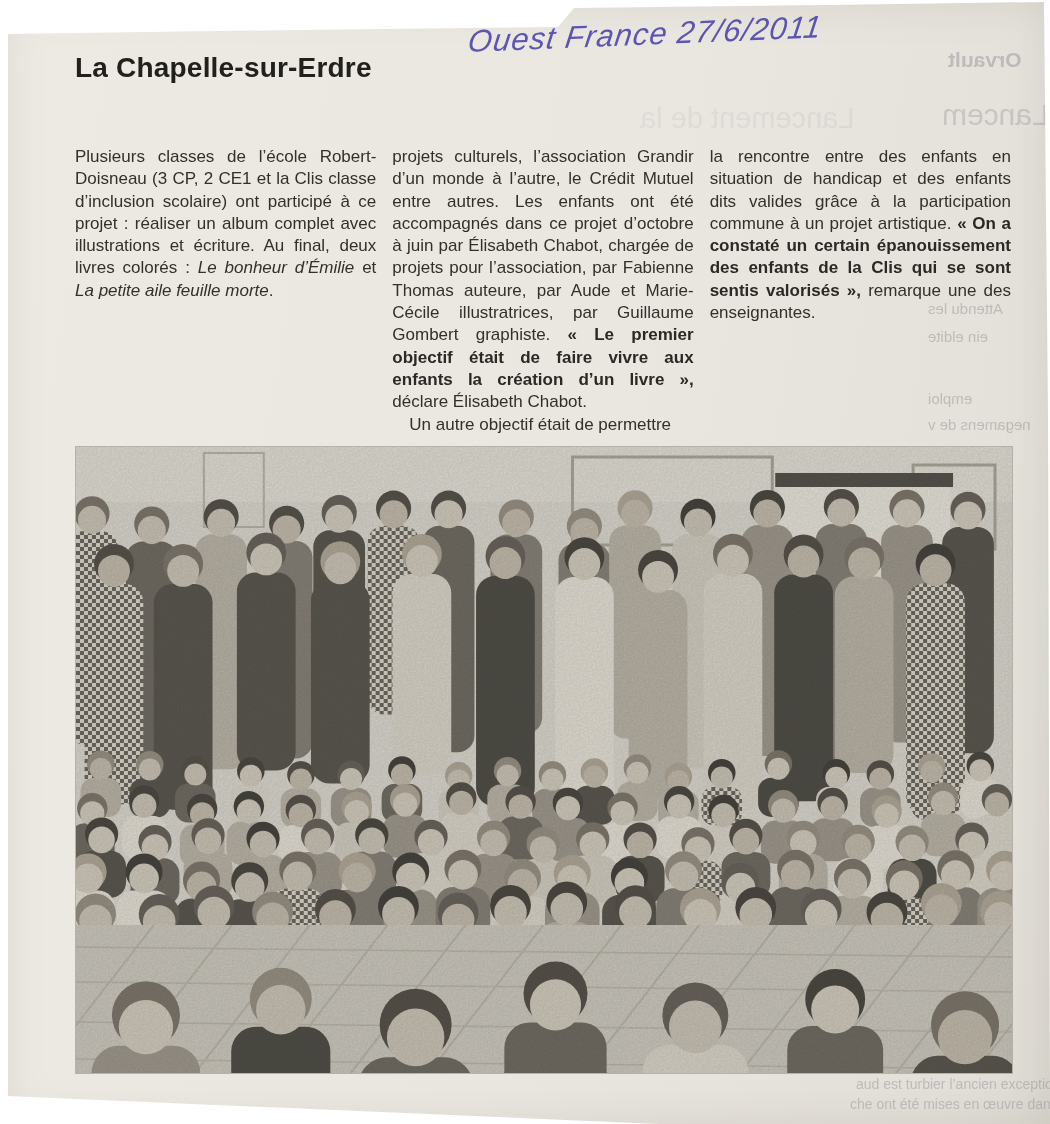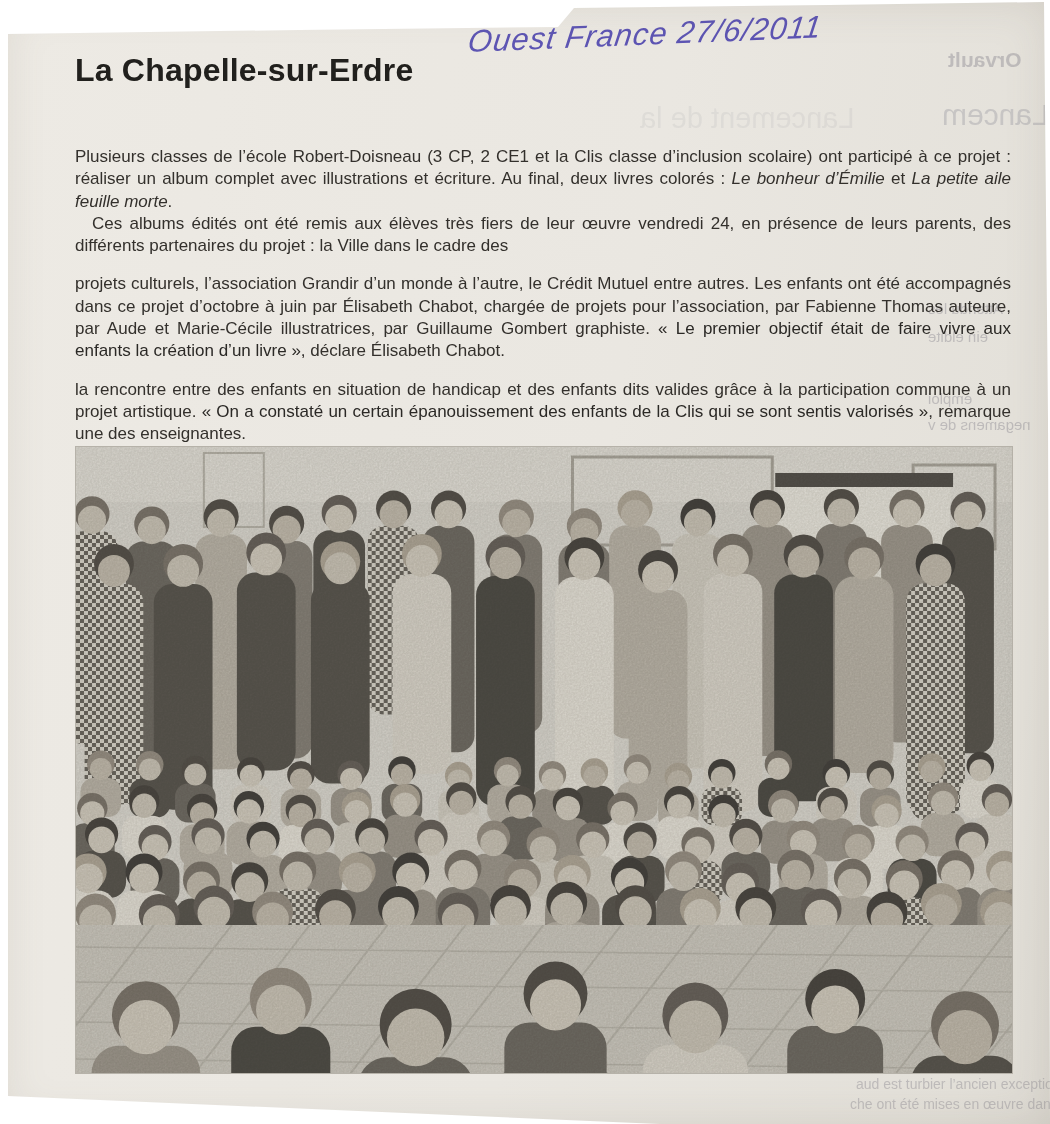--- a/index.html
+++ b/index.html
@@ -16,44 +16,44 @@
     clip-path:polygon(8px 34px,300px 30px,558px 27px,574px 8px,830px 5px,1044px 2px,1048px 420px,1050px 1124px,660px 1124px,8px 1096px);
     overflow:hidden;
   }
   .paper::after{
     content:"";position:absolute;inset:0;pointer-events:none;
     box-shadow:inset 0 0 45px rgba(120,112,95,.18);
   }
   
   .kicker{
     position:absolute;left:75px;top:52px;
-    font-size:32px;font-weight:bold;color:#21201d;letter-spacing:.2px;
+    font-size:28px;font-weight:bold;color:#21201d;letter-spacing:.2px;
   }
   .annotation{
     position:absolute;left:468px;top:14px;width:480px;
     font-size:31px;font-style:italic;color:#4a41ad;
     transform:rotate(-2.4deg) skewX(-10deg);
     letter-spacing:1px;opacity:.88;white-space:nowrap;
   }
   .headline{
     position:absolute;left:75px;top:99px;width:910px;
     font-size:29px;font-weight:normal;color:#262421;letter-spacing:-.2px;
   }
   .columns{
     position:absolute;left:75px;top:146px;width:936px;
-    display:flex;gap:16px;flex-direction:column;
+    display:flex;gap:16px;
   }
   .column{flex:1;min-width:0;}
   .column p{
     margin:0;font-size:17px;line-height:22.3px;color:#33302c;
     text-align:justify;hyphens:auto;-webkit-hyphens:auto;
   }
   .column p.indent{text-indent:17px;}
   .column .italic{font-style:italic;}
-  .column .bold{font-weight:normal;color:#2b2926;}
+  .column .bold{font-weight:bold;color:#2b2926;}
   
   .photo{
     position:absolute;left:76px;top:447px;width:936px;height:626px;
     outline:1px solid #b6b2a9;background:#d9d6cf;
   }
   .photo svg{display:block;width:100%;height:100%;}
   .caption{
     position:absolute;left:78px;top:1079px;width:900px;
     font-size:16.5px;font-style:italic;color:#2e2c29;
   }
@@ -86,24 +86,24 @@
   <span class="bleed bleed-r4">negamens de v</span>
   <span class="bleed bleed-b1">aud est turbier l’ancien exceptio</span>
   <span class="bleed bleed-b2">che ont été mises en œuvre dans</span>
 
   <div class="kicker">La Chapelle-sur-Erdre</div>
 
 
   <div class="columns" id="columns">
     <div class="column">
         <p><span>Plusieurs classes de l’école Robert-Doisneau (3 CP, 2 CE1 et la Clis classe d’inclusion scolaire) ont participé à ce projet : réaliser un album complet avec illustrations et écriture. Au final, deux livres colorés : </span><span class="italic">Le bonheur d’Émilie</span><span> et </span><span class="italic">La petite aile feuille morte</span><span>.</span></p>
-        <p class="indent"><span>Ces albums édités ont été remis aux élèves très fiers de leur œuvre vendredi 24, en présence de leurs parents, des différents partenaires du projet : la Ville dans le cadre des</span></p>
       </div>
     <div class="column">
         <p><span>projets culturels, l’association Grandir d’un monde à l’autre, le Crédit Mutuel entre autres. Les enfants ont été accompagnés dans ce projet d’octobre à juin par Élisabeth Chabot, chargée de projets pour l’association, par Fabienne Thomas auteure, par Aude et Marie-Cécile illustratrices, par Guillaume Gombert graphiste. </span><span class="bold">« Le premier objectif était de faire vivre aux enfants la création d’un livre »,</span><span> déclare Élisabeth Chabot.</span></p>
+        <p class="indent"><span>Un autre objectif était de permettre</span></p>
       </div>
     <div class="column">
         <p><span>la rencontre entre des enfants en situation de handicap et des enfants dits valides grâce à la participation commune à un projet artistique. </span><span class="bold">« On a constaté un certain épanouissement des enfants de la Clis qui se sont sentis valorisés »,</span><span> remarque une des enseignantes.</span></p>
       </div>
   </div>
 
   <div class="photo" role="img" aria-label="Photo noir et blanc : de nombreux enfants assis sur un sol carrelé, parents et enseignants debout derrière eux le long du mur">
     <svg viewBox="0 0 937 626" preserveAspectRatio="none">
       <defs>
         <pattern id="check" width="8" height="8" patternUnits="userSpaceOnUse">

